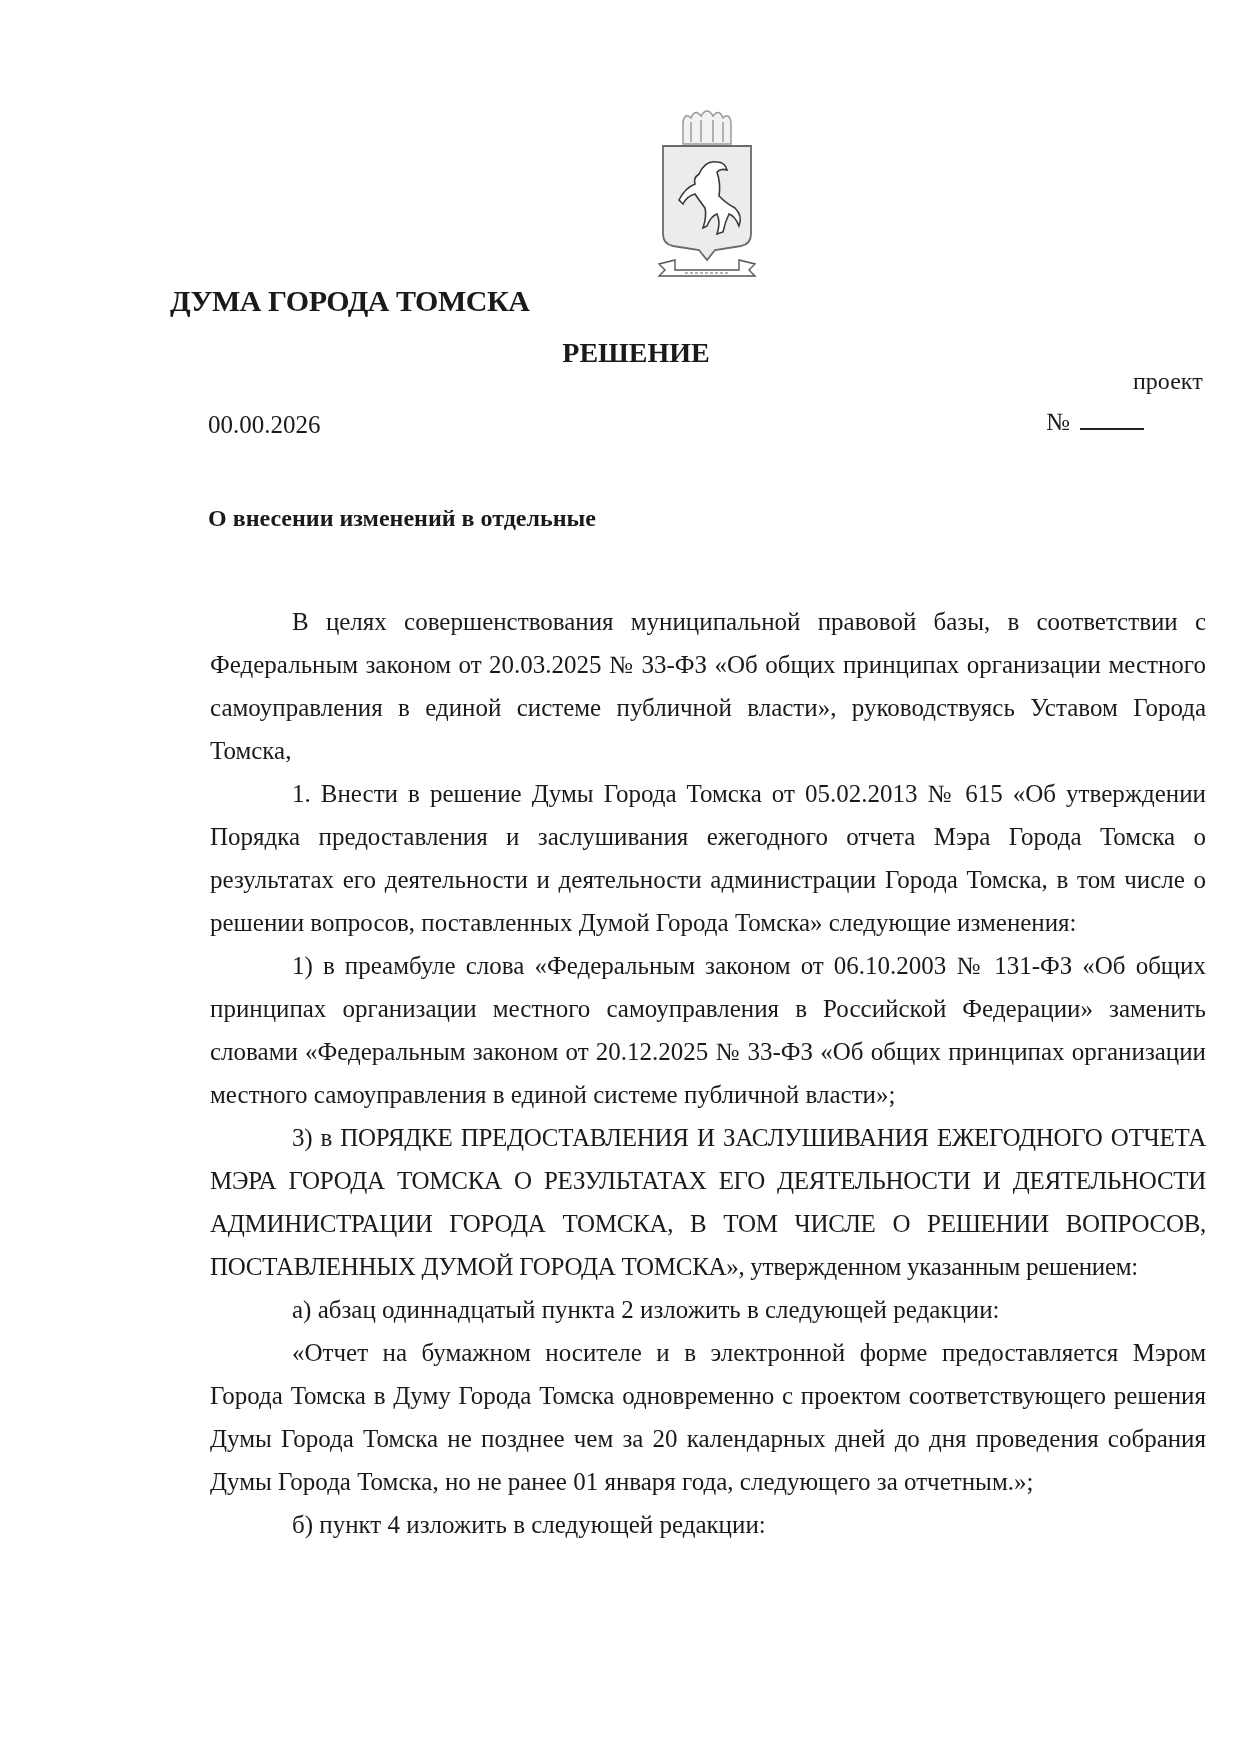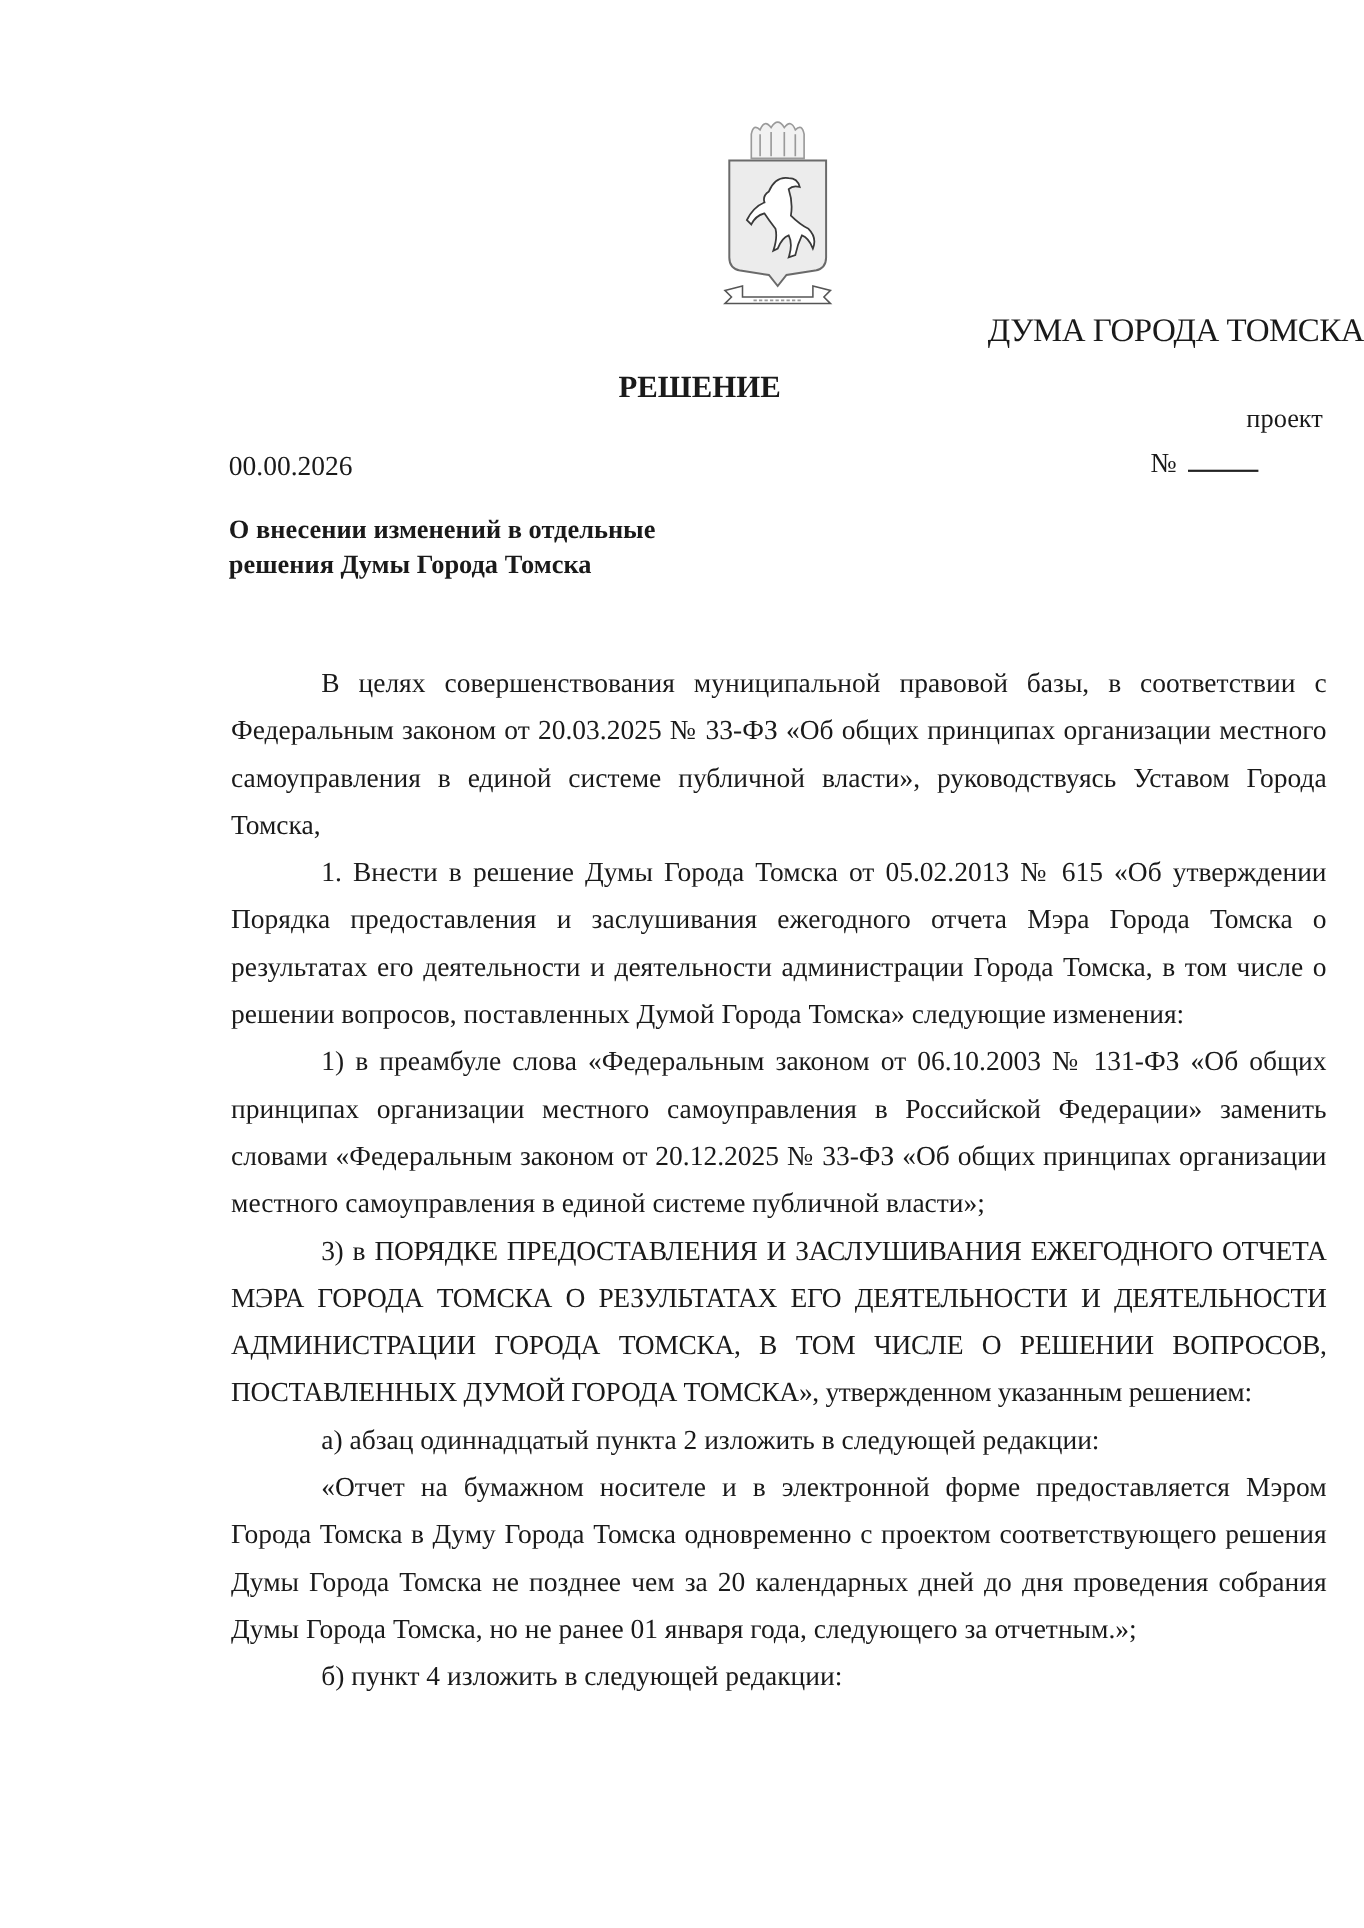--- a/index.html
+++ b/index.html
@@ -1,28 +1,28 @@
 <!DOCTYPE html>
 <html><head>
 <meta charset="utf-8">
 <style>
   html, body { margin: 0; padding: 0; background: #ffffff; }
   body { width: 1240px; height: 1753px; position: relative; overflow: hidden;
          font-family: "Liberation Serif", serif; color: #1a1a1a; }
   .abs { position: absolute; }
   .emblem { left: 655px; top: 104px; width: 104px; height: 176px; }
-  .title { left: 0; width: 1240px; text-align: right; top: 284px; font-size: 30px; font-weight: normal;
+  .title { left: 0; width: 1240px; text-align: left; top: 284px; font-size: 30px; font-weight: bold;
            letter-spacing: -0.5px; padding-left: 170px; box-sizing: border-box; }
   .subtitle { left: 0; width: 1102px; text-align: center; top: 337px; font-size: 28px; font-weight: bold;
               padding-left: 170px; box-sizing: border-box; }
   .draft { left: 1133px; top: 368px; font-size: 24px; }
   .date { left: 208px; top: 411px; font-size: 25px; }
   .number { left: 1046px; top: 408px; font-size: 25px; }
   .number .blank { display: inline-block; width: 64px; border-bottom: 2px solid #222; margin-left: 10px; height: 18px; vertical-align: baseline; }
-  .heading { left: 208px; top: 466px; font-size: 24px; font-weight: bold; line-height: 32px; }
+  .heading { left: 208px; top: 502px; font-size: 24px; font-weight: bold; line-height: 32px; }
   .body { left: 210px; width: 996px; top: 600px; font-size: 25px; line-height: 43px; text-align: justify; }
   .body p { margin: 0; text-indent: 82px; }
   .body p.center { text-align: center; text-indent: 0; margin: 6px 0 20px 0; }
   .body p.caps { font-size: 25px; letter-spacing: -0.3px; }
   .body p.gap { }
 </style>
 </head>
 <body>
 
 <div class="abs emblem">
@@ -49,21 +49,20 @@
 <div class="abs subtitle">РЕШЕНИЕ</div>
 
 <div class="abs draft">проект</div>
 <div class="abs date">00.00.2026</div>
 <div class="abs number">
   <span>№</span><span class="blank"></span>
 </div>
 
 <div class="abs heading">
   <div>О внесении изменений в отдельные</div>
-  <div>решения Думы Города Томска</div>
 </div>
 
 <div class="abs body">
   <p class="gap">В целях совершенствования муниципальной правовой базы, в соответствии с Федеральным законом от 20.03.2025 № 33-ФЗ «Об общих принципах организации местного самоуправления в единой системе публичной власти», руководствуясь Уставом Города Томска,</p>
   <p>1. Внести в решение Думы Города Томска от 05.02.2013 № 615 «Об утверждении Порядка предоставления и заслушивания ежегодного отчета Мэра Города Томска о результатах его деятельности и деятельности администрации Города Томска, в том числе о решении вопросов, поставленных Думой Города Томска» следующие изменения:</p>
   <p>1) в преамбуле слова «Федеральным законом от 06.10.2003 № 131-ФЗ «Об общих принципах организации местного самоуправления в Российской Федерации» заменить словами «Федеральным законом от 20.12.2025 № 33-ФЗ «Об общих принципах организации местного самоуправления в единой системе публичной власти»;</p>
   <p class="caps">3) в ПОРЯДКЕ ПРЕДОСТАВЛЕНИЯ И ЗАСЛУШИВАНИЯ ЕЖЕГОДНОГО ОТЧЕТА МЭРА ГОРОДА ТОМСКА О РЕЗУЛЬТАТАХ ЕГО ДЕЯТЕЛЬНОСТИ И ДЕЯТЕЛЬНОСТИ АДМИНИСТРАЦИИ ГОРОДА ТОМСКА, В ТОМ ЧИСЛЕ О РЕШЕНИИ ВОПРОСОВ, ПОСТАВЛЕННЫХ ДУМОЙ ГОРОДА ТОМСКА», утвержденном указанным решением:</p>
   <p>а) абзац одиннадцатый пункта 2 изложить в следующей редакции:</p>
   <p>«Отчет на бумажном носителе и в электронной форме предоставляется Мэром Города Томска в Думу Города Томска одновременно с проектом соответствующего решения Думы Города Томска не позднее чем за 20 календарных дней до дня проведения собрания Думы Города Томска, но не ранее 01 января года, следующего за отчетным.»;</p>
   <p>б) пункт 4 изложить в следующей редакции:</p>

